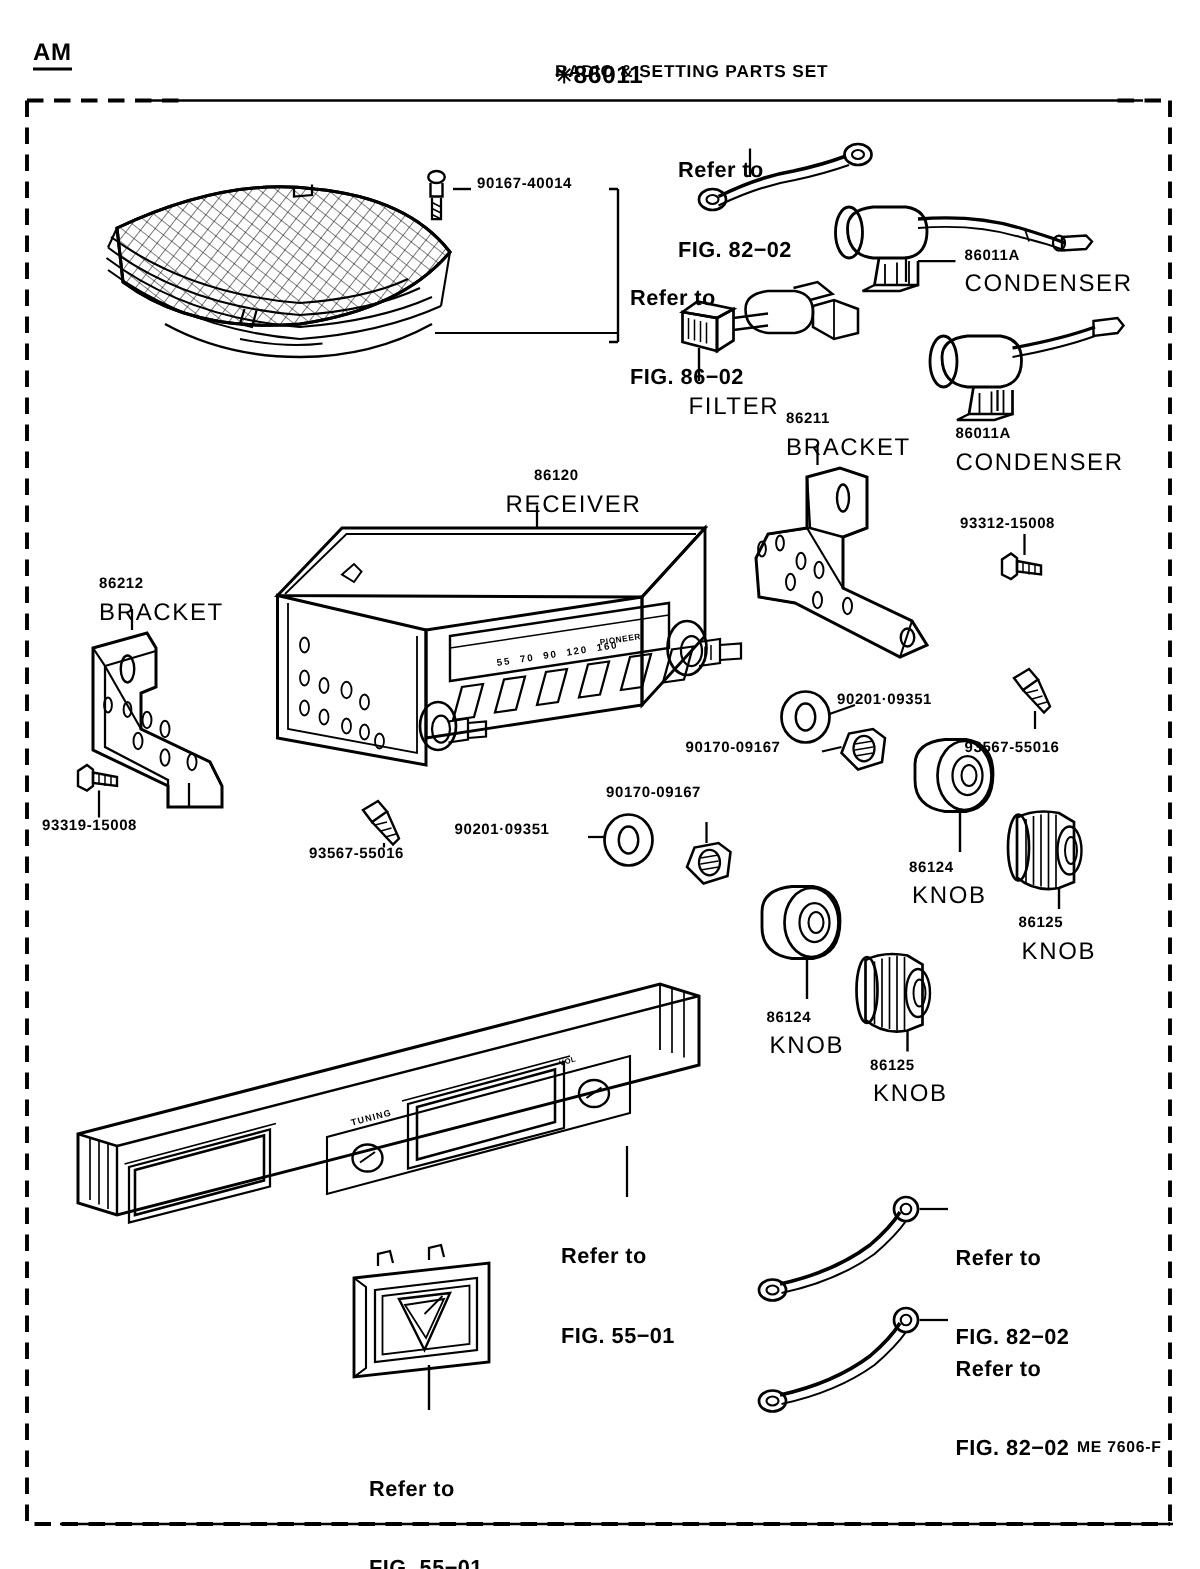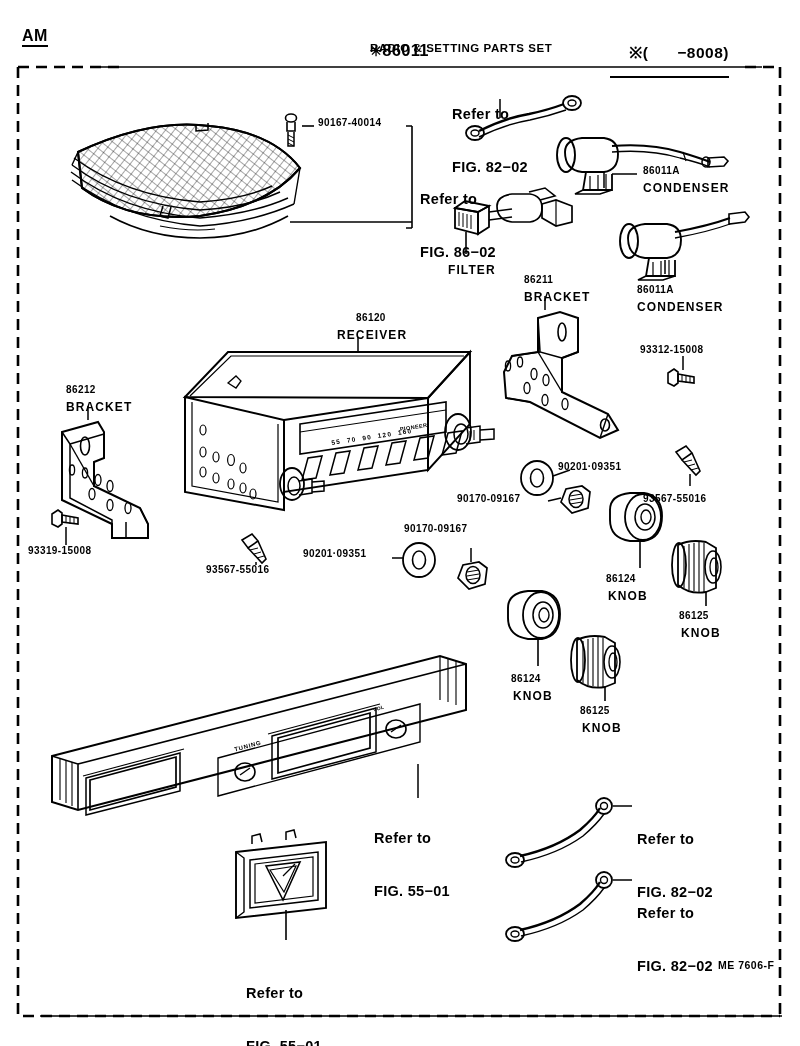--- a/index.html
+++ b/index.html
@@ -1,21 +1,21 @@
 <!DOCTYPE html>
 <html><head>
 <meta charset="utf-8">
 <style>
   html,body{margin:0;padding:0;background:#fff;}
   body{width:800px;height:1046px;position:relative;overflow:hidden;
        font-family:"Liberation Sans",sans-serif;color:#000;}
   #sheet{position:absolute;inset:0;width:800px;height:1046px;}
   .lbl{position:absolute;white-space:pre;line-height:1.02;}
   .pn{font-size:10px;font-weight:700;letter-spacing:.4px;}
-  .sub{font-size:12px;font-weight:700;letter-spacing:1.1px;}
+  .sub{font-size:16px;font-weight:400;letter-spacing:1.1px;}
   .refer{font-size:14.5px;font-weight:700;letter-spacing:.3px;line-height:1.22;}
   .hdr-am{font-size:16px;font-weight:700;letter-spacing:.5px;
           border-bottom:2.4px solid #000;padding-bottom:1px;}
   .hdr-num{font-size:16.5px;font-weight:700;letter-spacing:.3px;}
   .hdr-desc{font-size:11.5px;font-weight:700;letter-spacing:.55px;}
   .hdr-rng{font-size:15.5px;font-weight:700;letter-spacing:.5px;
            border-bottom:2px solid #000;padding-bottom:0px;}
   .foot{font-size:10.5px;font-weight:700;letter-spacing:.5px;}
   .star{font-size:15px;font-weight:700;}
   svg{position:absolute;left:0;top:0;}
@@ -26,23 +26,20 @@
 
 <div id="sheet">
 
   <div class="lbl hdr-am" style="left:22px;top:28px;">AM</div>
 
   <div class="lbl" style="left:352px;top:26px;">
     <span class="star">✳</span><span class="hdr-num">86011</span>
   </div>
   <div class="lbl hdr-desc" style="left:370px;top:43px;">RADIO &amp; SETTING PARTS SET</div>
 
-  <div class="lbl hdr-rng" style="left:610px;top:29px;">
-    <span>※</span><span>(      −8008)</span>
-  </div>
 
   <svg width="800" height="1046" viewBox="0 0 800 1046">
     <defs>
       <pattern id="mesh" width="7" height="7" patternUnits="userSpaceOnUse" patternTransform="rotate(38)">
         <path d="M0 0 L0 7 M0 0 L7 0" stroke="#000" stroke-width="0.7" fill="none"></path>
       </pattern>
       <clipPath id="grilleClip">
         <path d="M78 152 Q150 118 210 126 Q272 132 300 168 Q268 206 200 216 Q128 222 82 188 Z"></path>
       </clipPath>
     </defs>
@@ -393,21 +390,21 @@
   <div class="lbl pn" style="left:318px;top:118px;">90167-40014</div>
 
   <div class="lbl refer" style="left:420px;top:156px;">
     <div>Refer to</div>
     <div>FIG. 86−02</div>
   </div>
 
   <div class="lbl pn" style="left:643px;top:166px;">86011A</div>
   <div class="lbl sub" style="left:643px;top:182px;">CONDENSER</div>
 
-  <div class="lbl sub" style="left:448px;top:264px;text-align:center;">FILTER</div>
+  <div class="lbl sub" style="left:459px;top:264px;text-align:center;">FILTER</div>
 
   <div class="lbl pn" style="left:524px;top:275px;">86211</div>
   <div class="lbl sub" style="left:524px;top:291px;">BRACKET</div>
 
   <div class="lbl pn" style="left:637px;top:285px;">86011A</div>
   <div class="lbl sub" style="left:637px;top:301px;">CONDENSER</div>
 
   <div class="lbl pn" style="left:356px;top:313px;">86120</div>
   <div class="lbl sub" style="left:337px;top:329px;">RECEIVER</div>
 

